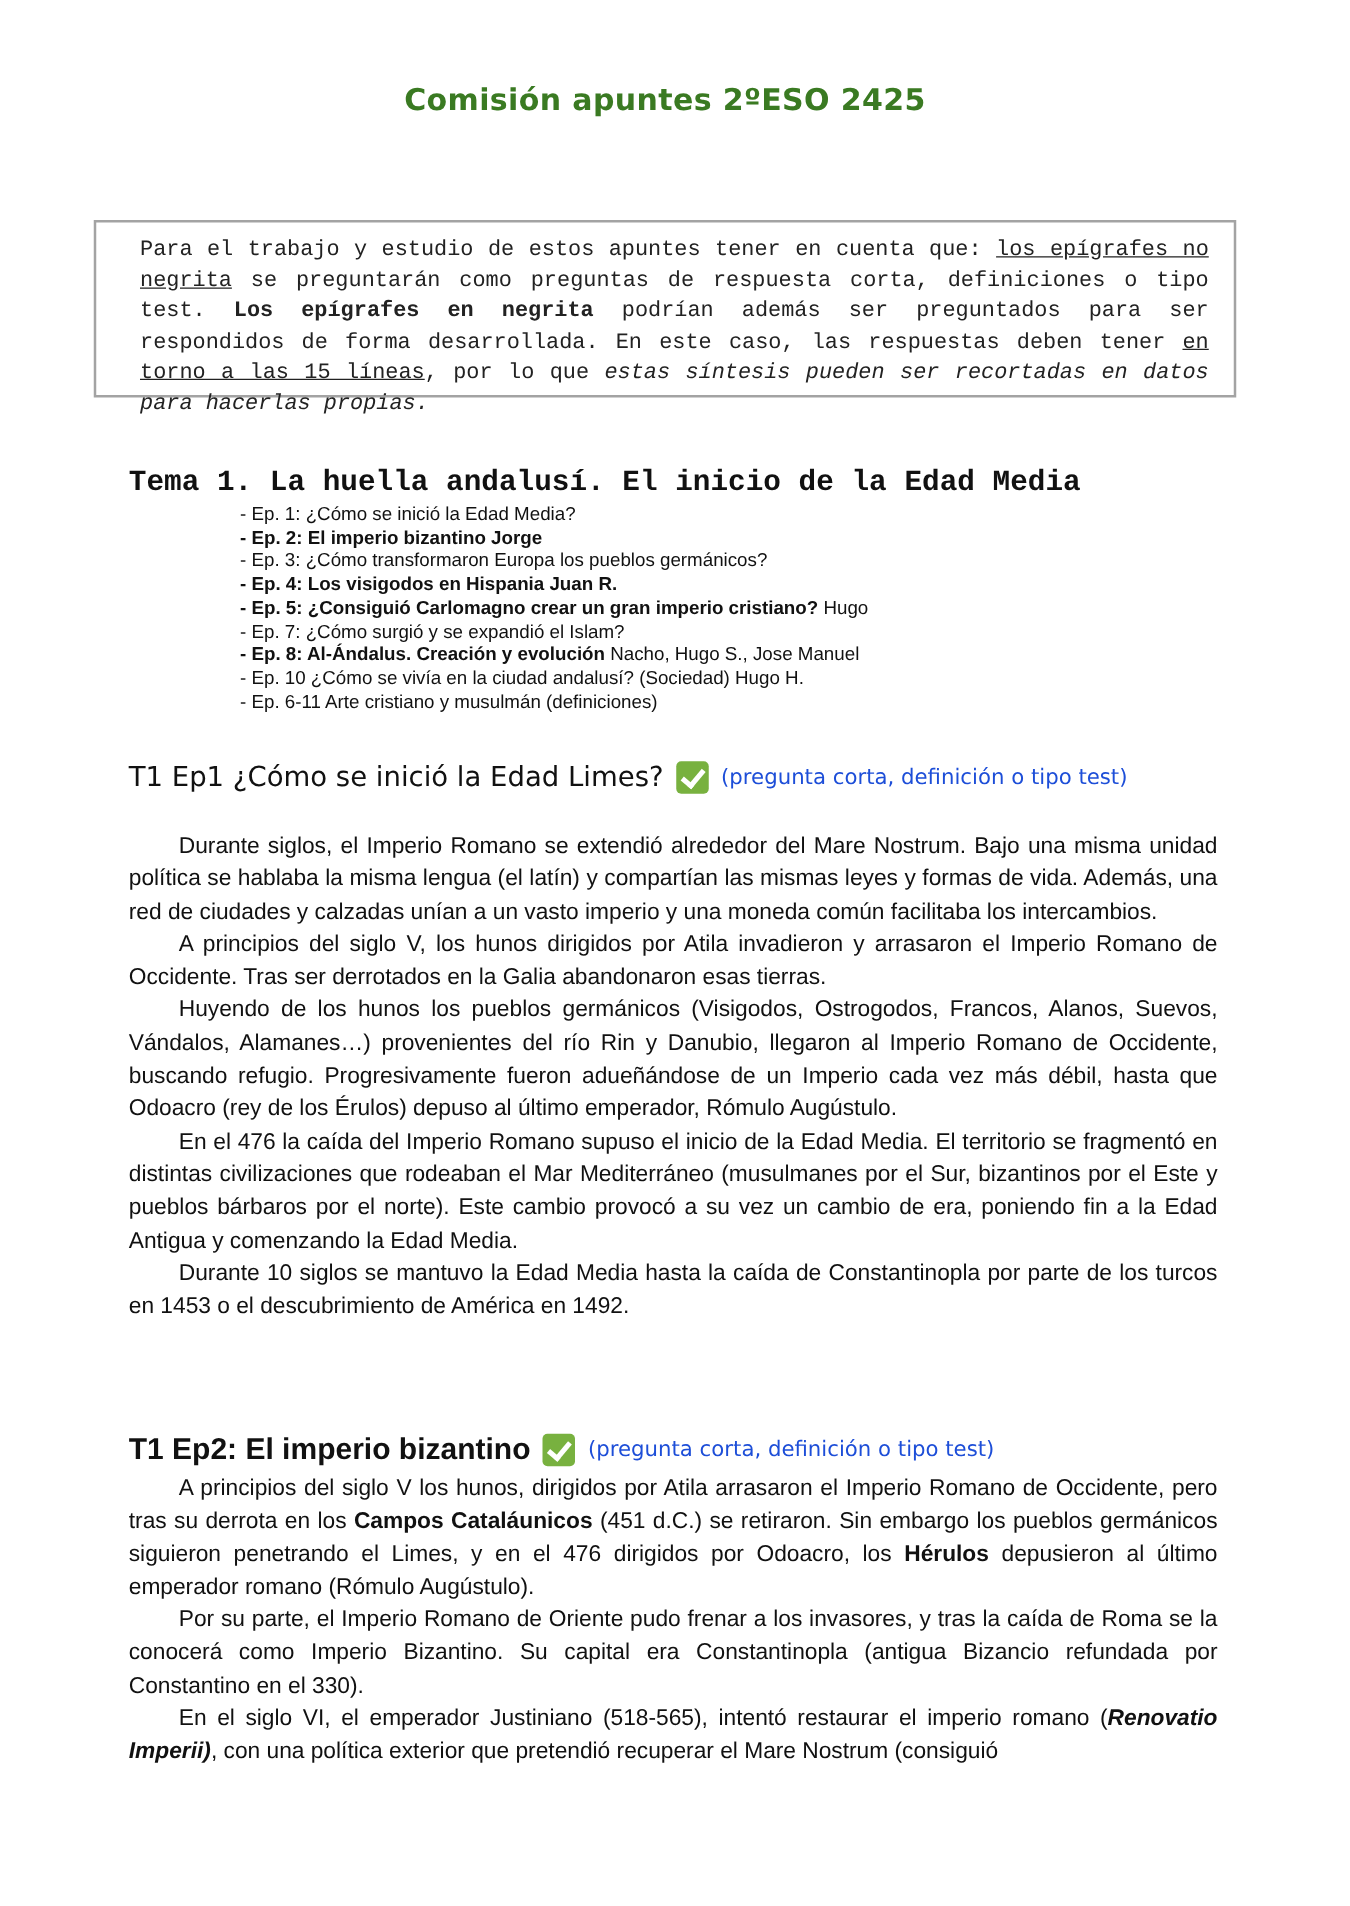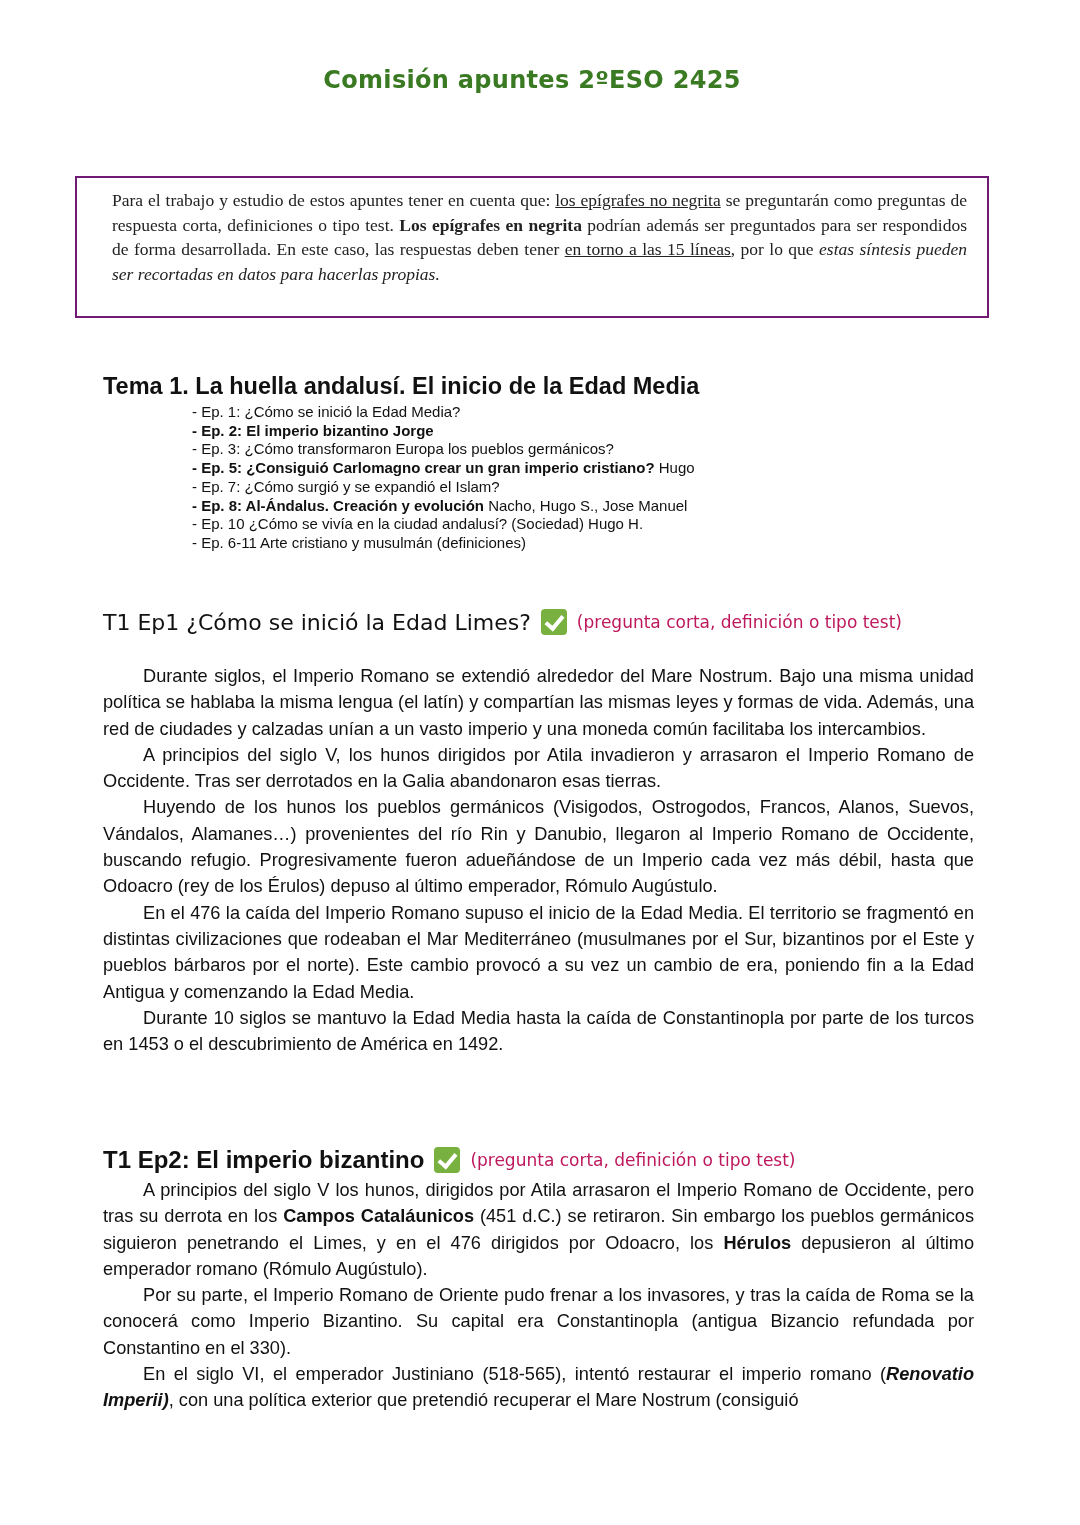--- a/index.html
+++ b/index.html
@@ -4,31 +4,31 @@
 <style>
   html, body { margin: 0; padding: 0; background: #ffffff; }
   body { width: 1080px; height: 1525px; position: relative; overflow: hidden; color: #111; }
   .title {
     position: absolute; top: 66px; left: 0; width: 1064px; text-align: center;
     font-family: "DejaVu Sans", sans-serif; font-weight: bold; font-size: 24px;
     color: #3a7a22; letter-spacing: 0.3px;
   }
   .notice {
     position: absolute; top: 176px; left: 75px; width: 914px; height: 142px;
-    border: 2px solid #701a75; box-sizing: border-box;
+    border: 2px solid #a3a3a3; box-sizing: border-box;
     padding: 10px 20px 0 35px;
-    font-family: Liberation Serif, serif; font-size: 17.5px; line-height: 24.5px;
+    font-family: Liberation Mono, monospace; font-size: 17.5px; line-height: 24.5px;
     color: #222; text-align: justify;
   }
   .u { text-decoration: underline; }
   .b { font-weight: bold; }
   .i { font-style: italic; }
   .tema-title {
     position: absolute; top: 373px; left: 103px;
-    font-family: Liberation Sans, sans-serif; font-weight: bold; font-size: 23.5px; color: #111;
+    font-family: Liberation Mono, monospace; font-weight: bold; font-size: 23.5px; color: #111;
   }
   .ep-list {
     position: absolute; top: 403px; left: 192px; margin: 0; padding: 0; list-style: none;
     font-family: "Liberation Sans", sans-serif; font-size: 15px; line-height: 18.7px; color: #111;
   }
   .ep-list li.bold .ep-main { font-weight: bold; }
   .section-h {
     position: absolute; left: 103px;
     font-family: "DejaVu Sans", sans-serif; font-size: 22px; color: #111;
     display: flex; align-items: center; white-space: nowrap;
@@ -36,21 +36,21 @@
   .section-h.b2 { font-family: "Liberation Sans", sans-serif; font-weight: bold; font-size: 24px; }
   .check {
     display: inline-block; width: 26px; height: 26px; background: #78b13f; border-radius: 4px;
     margin: 0 10px 0 10px; position: relative;
   }
   .check::after {
     content: ""; position: absolute; left: 8px; top: 3px; width: 7px; height: 14px;
     border: solid #fff; border-width: 0 4px 4px 0; transform: rotate(40deg);
   }
   .section-note {
-    font-family: "DejaVu Sans", sans-serif; font-weight: normal; font-size: 17px; color: #be185d;
+    font-family: "DejaVu Sans", sans-serif; font-weight: normal; font-size: 17px; color: #1d4ed8;
   }
   .body-text {
     position: absolute; left: 103px; width: 871px;
     font-family: "Liberation Sans", sans-serif; font-size: 18.2px; line-height: 26.3px;
     color: #111; text-align: justify;
   }
   .body-text p { margin: 0; text-indent: 40px; }
 </style>
 </head>
 <body>
@@ -60,20 +60,21 @@
 <div class="notice">
   <span>Para el trabajo y estudio de estos apuntes tener en cuenta que: </span><span class="u">los epígrafes no negrita</span><span> se preguntarán como preguntas de respuesta corta, definiciones o tipo test. </span><span class="b">Los epígrafes en negrita</span><span> podrían además ser preguntados para ser respondidos de forma desarrollada. En este caso, las respuestas deben tener </span><span class="u">en torno a las 15 líneas</span><span>, por lo que </span><span class="i">estas síntesis pueden ser recortadas en datos para hacerlas propias.</span>
 </div>
 
 <div class="tema-title">Tema 1. La huella andalusí. El inicio de la Edad Media</div>
 
 <ul class="ep-list">
   <li class=""><span class="ep-main">- Ep. 1: ¿Cómo se inició la Edad Media?</span></li>
   <li class="bold"><span class="ep-main">- Ep. 2: El imperio bizantino Jorge</span></li>
   <li class=""><span class="ep-main">- Ep. 3: ¿Cómo transformaron Europa los pueblos germánicos?</span></li>
+  <li class="bold"><span class="ep-main">- Ep. 4: Los visigodos en Hispania Juan R.</span></li>
   <li class="bold"><span class="ep-main">- Ep. 5: ¿Consiguió Carlomagno crear un gran imperio cristiano?</span><span> Hugo</span></li>
   <li class=""><span class="ep-main">- Ep. 7: ¿Cómo surgió y se expandió el Islam?</span></li>
   <li class="bold"><span class="ep-main">- Ep. 8: Al-Ándalus. Creación y evolución</span><span> Nacho, Hugo S., Jose Manuel</span></li>
   <li class=""><span class="ep-main">- Ep. 10 ¿Cómo se vivía en la ciudad andalusí? (Sociedad) Hugo H.</span></li>
   <li class=""><span class="ep-main">- Ep. 6-11 Arte cristiano y musulmán (definiciones)</span></li>
 </ul>
 
 <div class="section-h" style="top:609px;">
   <span>T1 Ep1 ¿Cómo se inició la Edad Limes?</span>
   <span class="check"></span>

